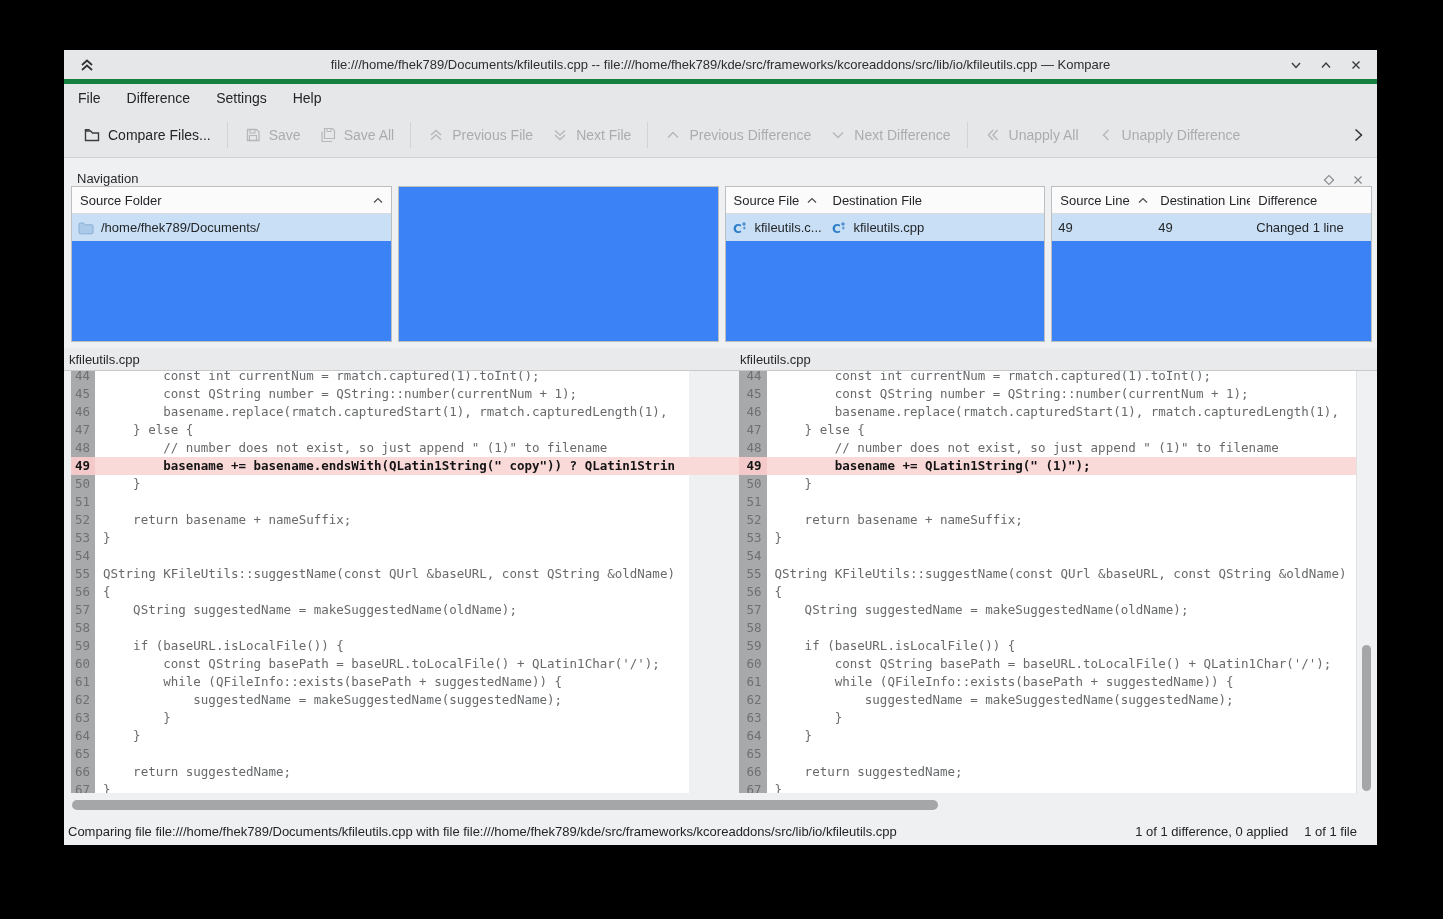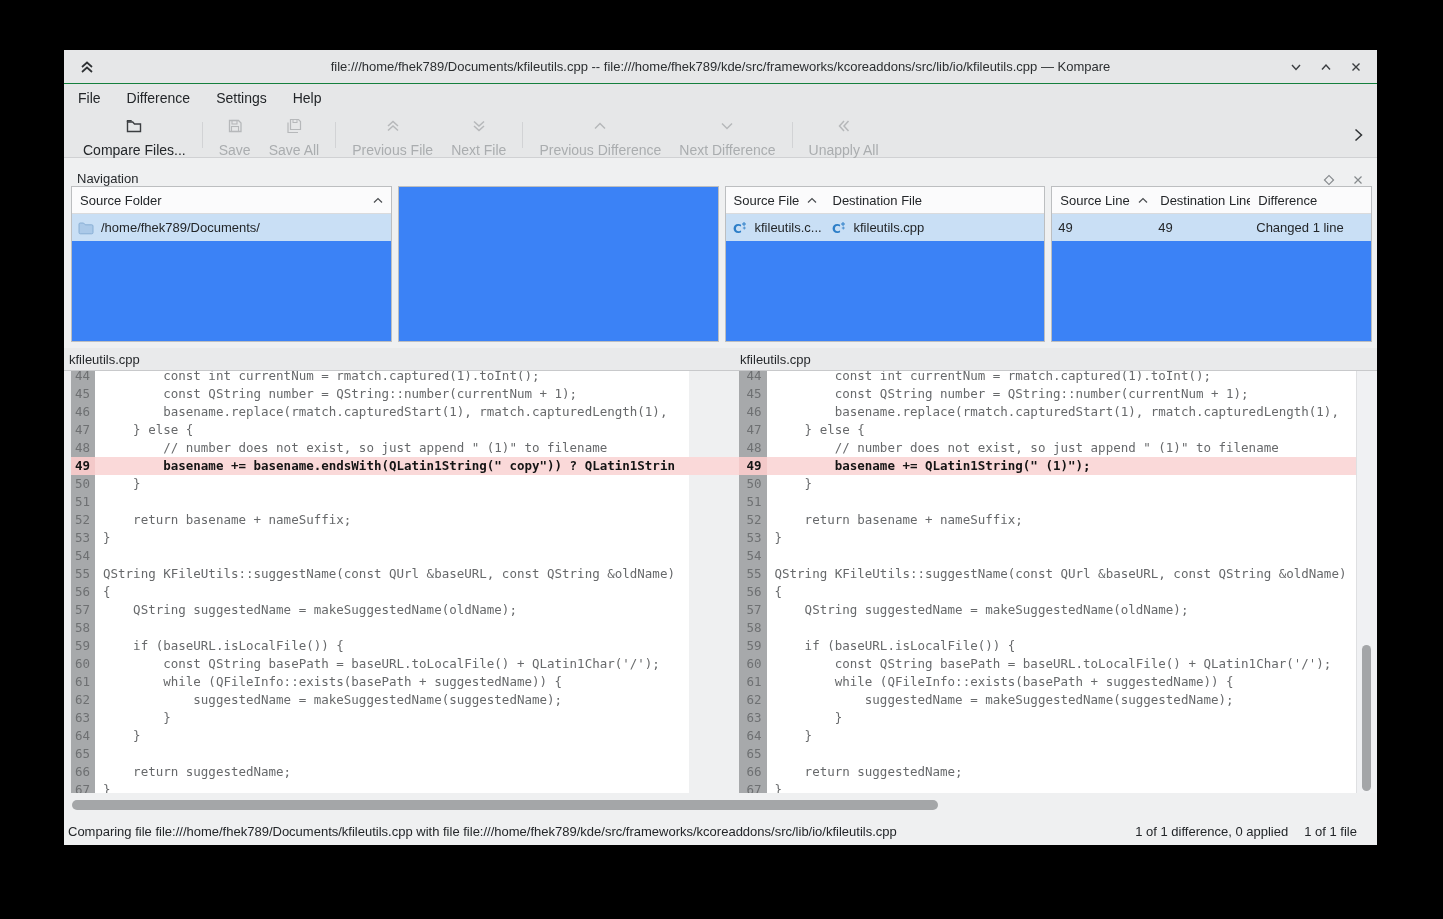--- a/index.html
+++ b/index.html
@@ -3,35 +3,35 @@
 <meta charset="utf-8">
 <style>
   * { margin:0; padding:0; box-sizing:border-box; }
   html,body { width:1443px; height:919px; background:#000; overflow:hidden;
               font-family:"Liberation Sans", sans-serif; }
   .window { position:absolute; left:64px; top:50px; width:1313px; height:795px;
             background:#eff0f1; display:flex; flex-direction:column; }
 
   
   .titlebar { height:34px; background:#e6e7e8; position:relative; flex:none;
-              display:flex; align-items:center; border-bottom:1px solid #15803d;padding-left:6px; }
+              display:flex; align-items:center; border-bottom:5px solid #15803d;padding-left:6px; }
   .tb-title { position:absolute; left:0; right:0; text-align:center; font-size:13px;
               color:#2c2f31; pointer-events:none; white-space:nowrap; }
   .tb-appicon { margin-left:10px; display:flex; z-index:2; }
   .tb-controls { margin-left:auto; display:flex; gap:12px; padding-right:12px; z-index:2; }
   .tb-controls span { display:flex; align-items:center; justify-content:center; width:18px; height:18px; }
 
   
   .menubar { height:28px; background:#e6e7e8; display:flex; align-items:center; padding:0 1px; flex:none; }
   .menu-item { padding:0 13px; font-size:14px; color:#232629; line-height:28px; }
 
   
   .toolbar { height:46px; background:#e6e7e8; border-bottom:1px solid #d0d1d3;
              display:flex; align-items:center; padding:0 10px; position:relative; flex:none; }
-  .tbtn { display:flex; align-items:center; gap:7px; padding:0 9px; height:36px; font-size:14px; color:#232629;flex-direction:column; }
+  .tbtn { display:flex; align-items:center; gap:7px; padding:0 9px; height:36px; font-size:14px; color:#232629; }
   .tbtn.disabled { color:#aaadaf; }
   .tsep { width:1px; height:26px; background:#d2d3d5; margin:0 7px; flex:none; }
   .toverflow { position:absolute; right:12px; top:0; bottom:0; display:flex; align-items:center; }
 
   
   .dock { height:190px; display:flex; flex-direction:column; background:#eff0f1; flex:none; }
   .dock-titlebar { height:28px; display:flex; align-items:flex-end; padding:0 13px; }
   .dock-title { font-size:13px; color:#26292c; }
   .dock-icons { margin-left:auto; display:flex; gap:17px; align-items:center; }
   .dock-lists { flex:1; display:flex; gap:6px; padding:0 5px 6px 7px; }
@@ -191,20 +191,28 @@
     <div class="tsep"></div>
     <div class="tbtn disabled">
       <span>
           <svg width="18" height="18" viewBox="0 0 18 18">
             <polyline points="9,4 4.5,9 9,14" fill="none" stroke="#b6b8ba" stroke-width="1.5"></polyline>
             <polyline points="13.5,4 9,9 13.5,14" fill="none" stroke="#b6b8ba" stroke-width="1.5"></polyline>
           </svg>
         </span>
       <span>Unapply All</span>
     </div>
+    <div class="tbtn disabled">
+      <span>
+          <svg width="18" height="18" viewBox="0 0 18 18">
+            <polyline points="11.5,4 6.5,9 11.5,14" fill="none" stroke="#b6b8ba" stroke-width="1.5"></polyline>
+          </svg>
+        </span>
+      <span>Unapply Difference</span>
+    </div>
     <div class="toverflow">
       <svg width="14" height="16" viewBox="0 0 14 16">
           <polyline points="4.5,2.5 10.5,8 4.5,13.5" fill="none" stroke="#2f3234" stroke-width="1.5"></polyline>
         </svg>
     </div>
   </div>
 
   <div class="dock">
     <div class="dock-titlebar">
       <span class="dock-title">Navigation</span>

